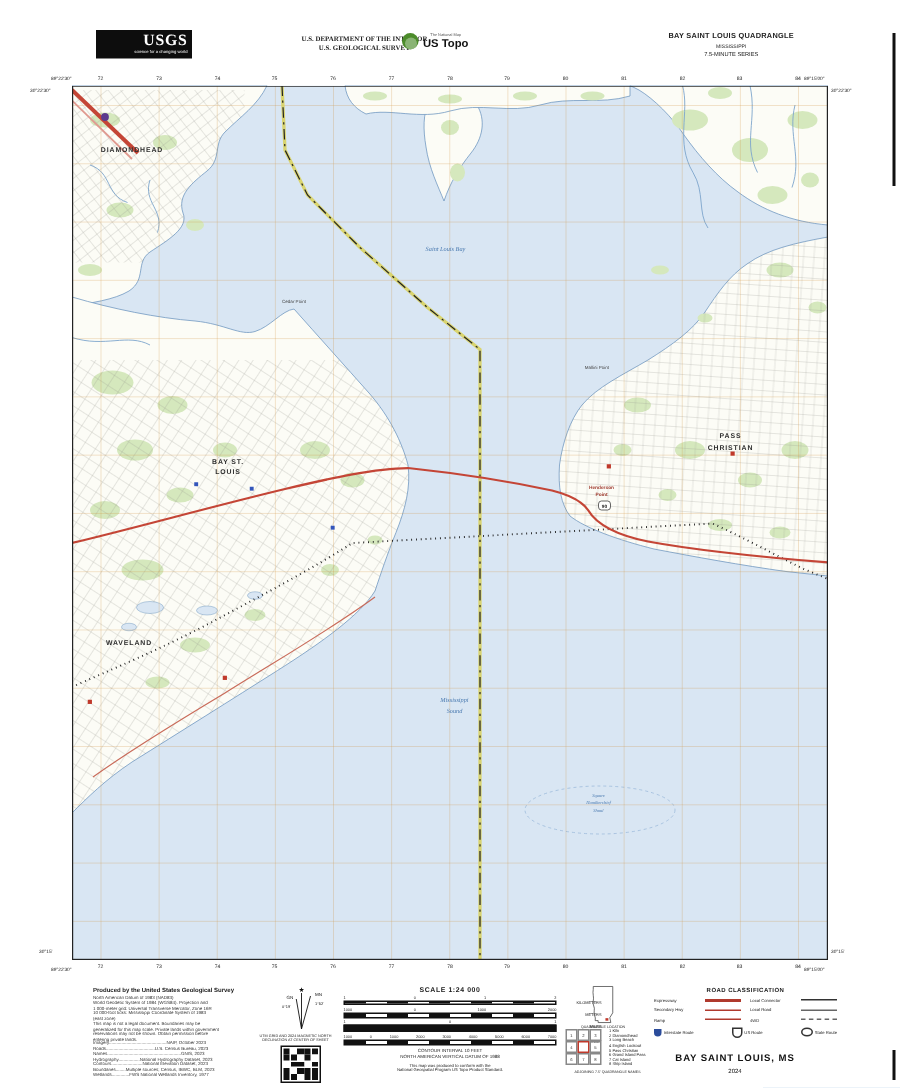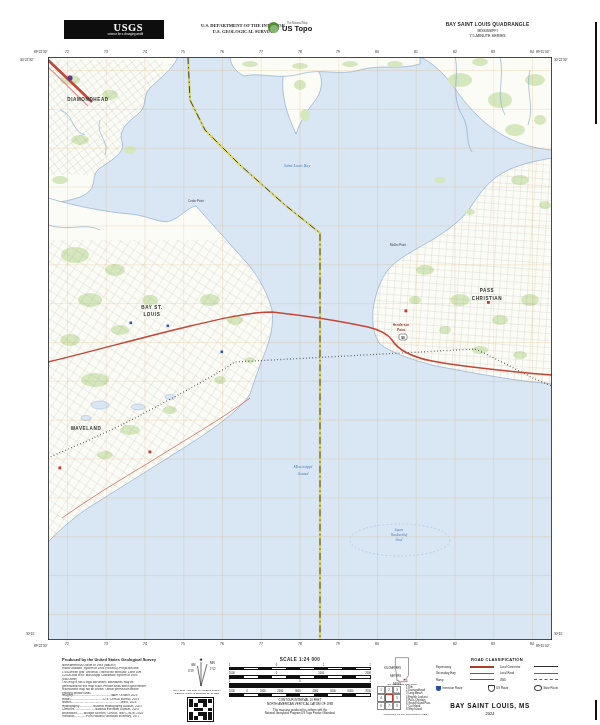--- a/index.html
+++ b/index.html
@@ -3,21 +3,21 @@
 <meta charset="utf-8">
 <style>
   html,body{margin:0;padding:0;}
   body{width:600px;height:725px;background:#fff;position:relative;overflow:hidden;
        font-family:"Liberation Sans",sans-serif;color:#1a1a1a;
        --water:#d9e6f3;--land:#fcfcf6;--veg:#d5e8bd;--grid:#d08a2e;--road:#c44536;
        --roadminor:#c96b5a;--rail:#1c1c1c;--boundary:#d8d04e;--shore:#6a93bd;--streets:#95958d;}
   .abs{position:absolute;}
   
   .usgs-box{left:64px;top:20px;width:58px;height:17px;background:#0d0d0d;color:#fff;
-            display:flex;flex-direction:column;justify-content:center;align-items:flex-end;padding:1px 21px;}
+            display:flex;flex-direction:column;justify-content:center;align-items:flex-end;padding:1px 3px;}
   .usgs-word{font-weight:bold;font-size:10.5px;line-height:10px;letter-spacing:.5px;font-family:"Liberation Serif",serif;}
   .usgs-tag{font-size:2.8px;line-height:3px;}
   .dept{left:163px;top:23px;width:160px;text-align:center;font-family:"Liberation Serif",serif;
         font-size:4.6px;font-weight:bold;line-height:6px;color:#222;}
   .ustopo{left:268px;top:22px;display:flex;gap:3px;align-items:center;}
   .ustopo-globe{width:11px;height:11px;border-radius:50%;background:#4c8c2b;position:relative;overflow:hidden;}
   .ustopo-globe:after{content:"";position:absolute;left:2px;top:3px;width:8px;height:8px;border-radius:50%;background:#fff;opacity:.35;}
   .ustopo-text{display:flex;flex-direction:column;text-align:center;}
   .ustopo-prog{font-size:2.6px;color:#555;}
   .ustopo-prod{font-size:7.5px;font-weight:bold;color:#111;line-height:8px;}

